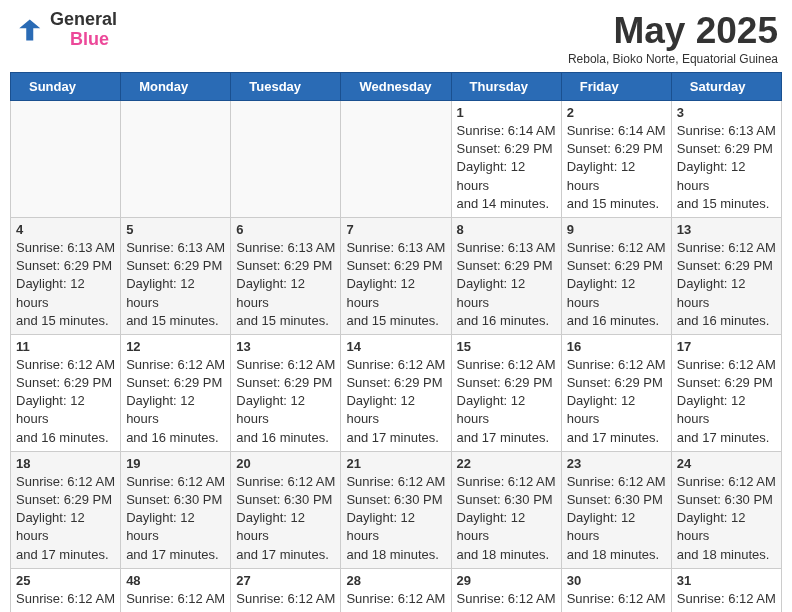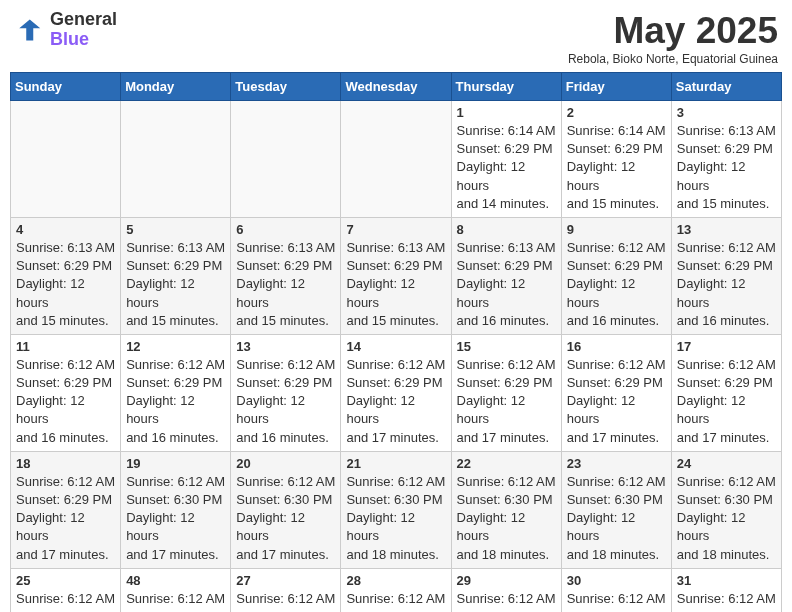--- a/index.html
+++ b/index.html
@@ -28,21 +28,22 @@
       line-height: 1.1;
     }
     .logo-general {
       font-size: 18px;
       font-weight: bold;
       color: #333;
     }
     .logo-blue {
       font-size: 18px;
       font-weight: bold;
-      color: #8b5cf6;
+      color: #ec4899;
+      margin-left: 20px;
     }
     .logo-icon {
       width: 28px;
       height: 28px;
     }
     .title-area {
       text-align: right;
     }
     .month-year {
       font-size: 37px;
@@ -58,21 +59,21 @@
       width: 100%;
       border-collapse: collapse;
       border: 1px solid #ccc;
     }
     .calendar th {
       background-color: #2a6bb5;
       color: #fff;
       font-size: 13px;
       font-weight: bold;
       text-align: left;
-      padding: 6px 4px;
+      padding: 6px 18px;
       border: 1px solid #1a5090;
     }
     .calendar td {
       width: calc(100%/7);
       vertical-align: top;
       padding: 4px 5px;
       border: 1px solid #ccc;
       font-size: 10.5px;
       color: #333;
       background: #fff;

